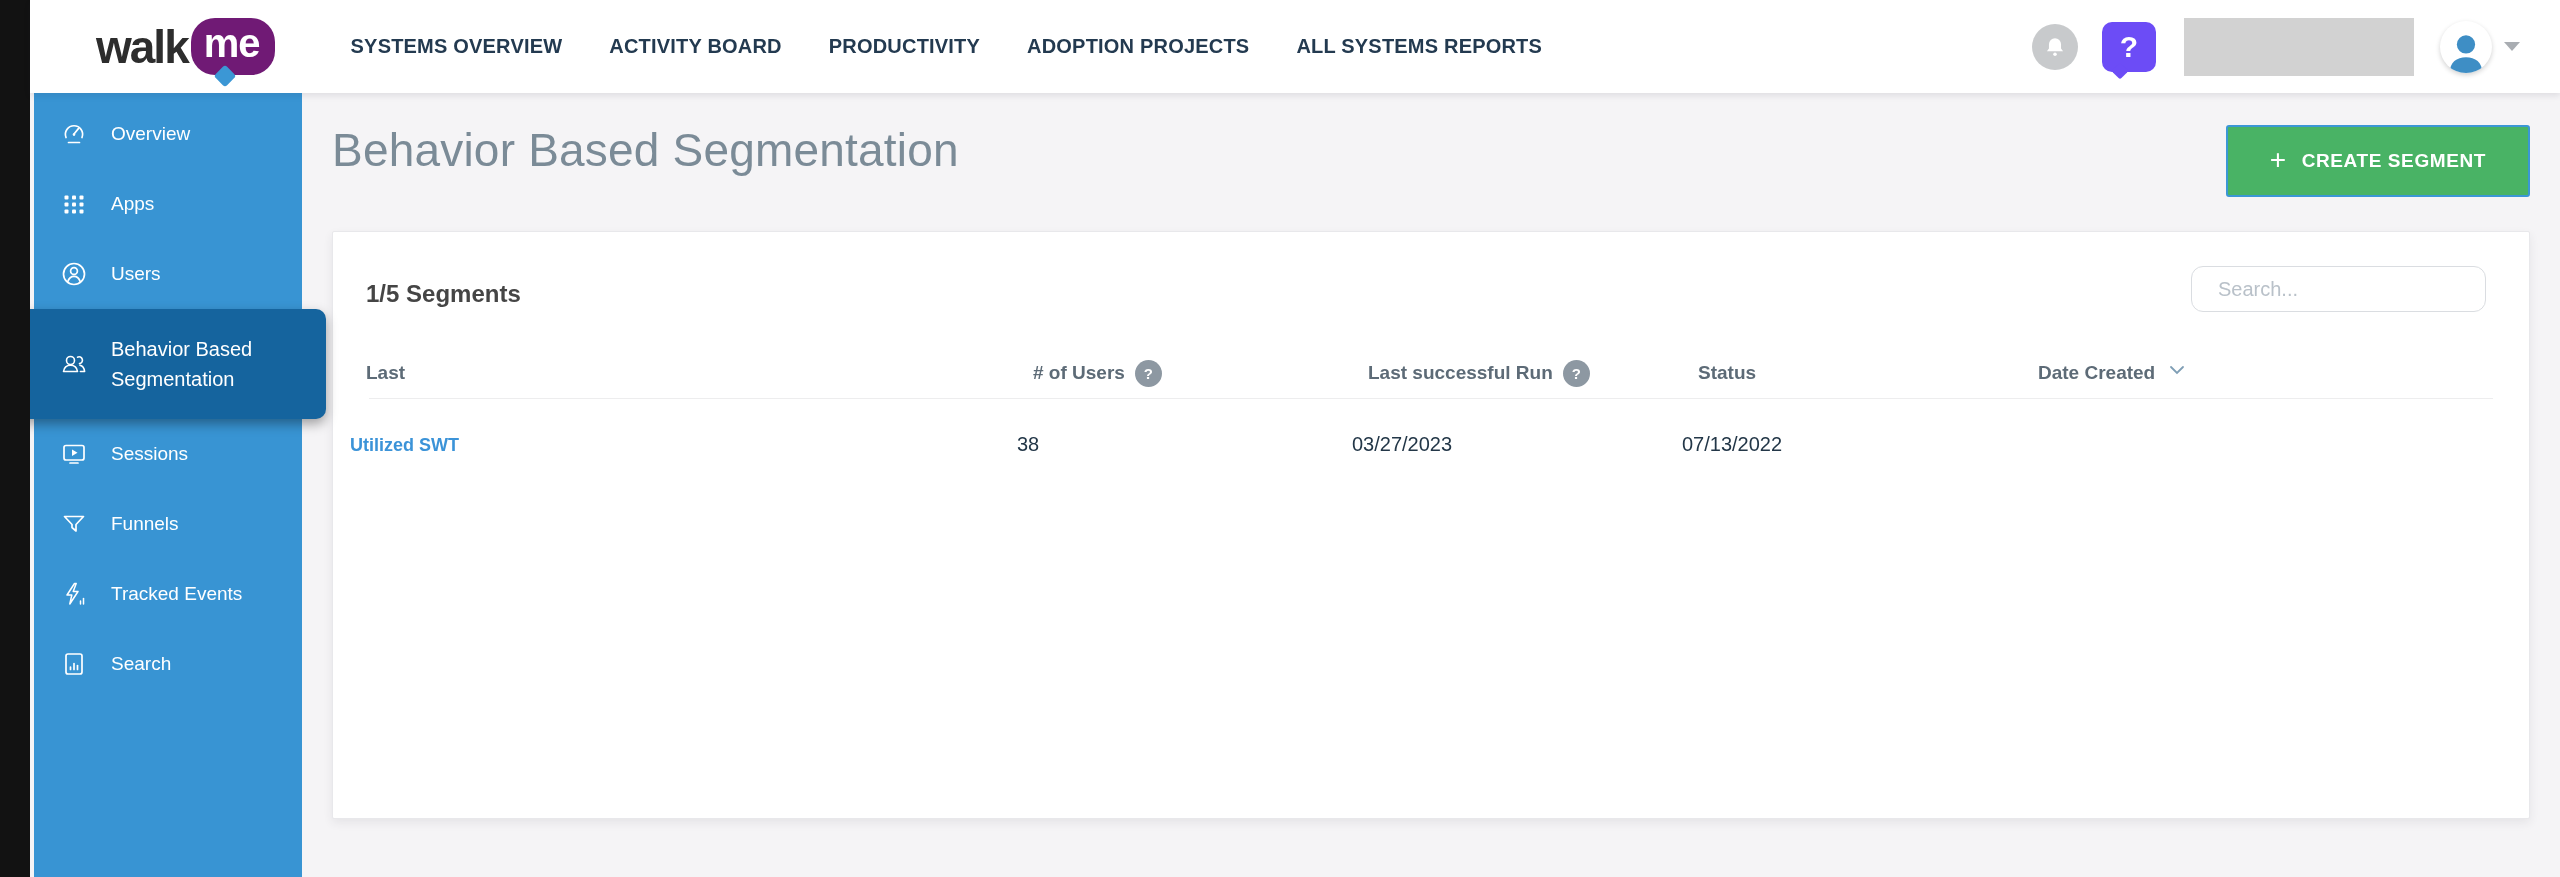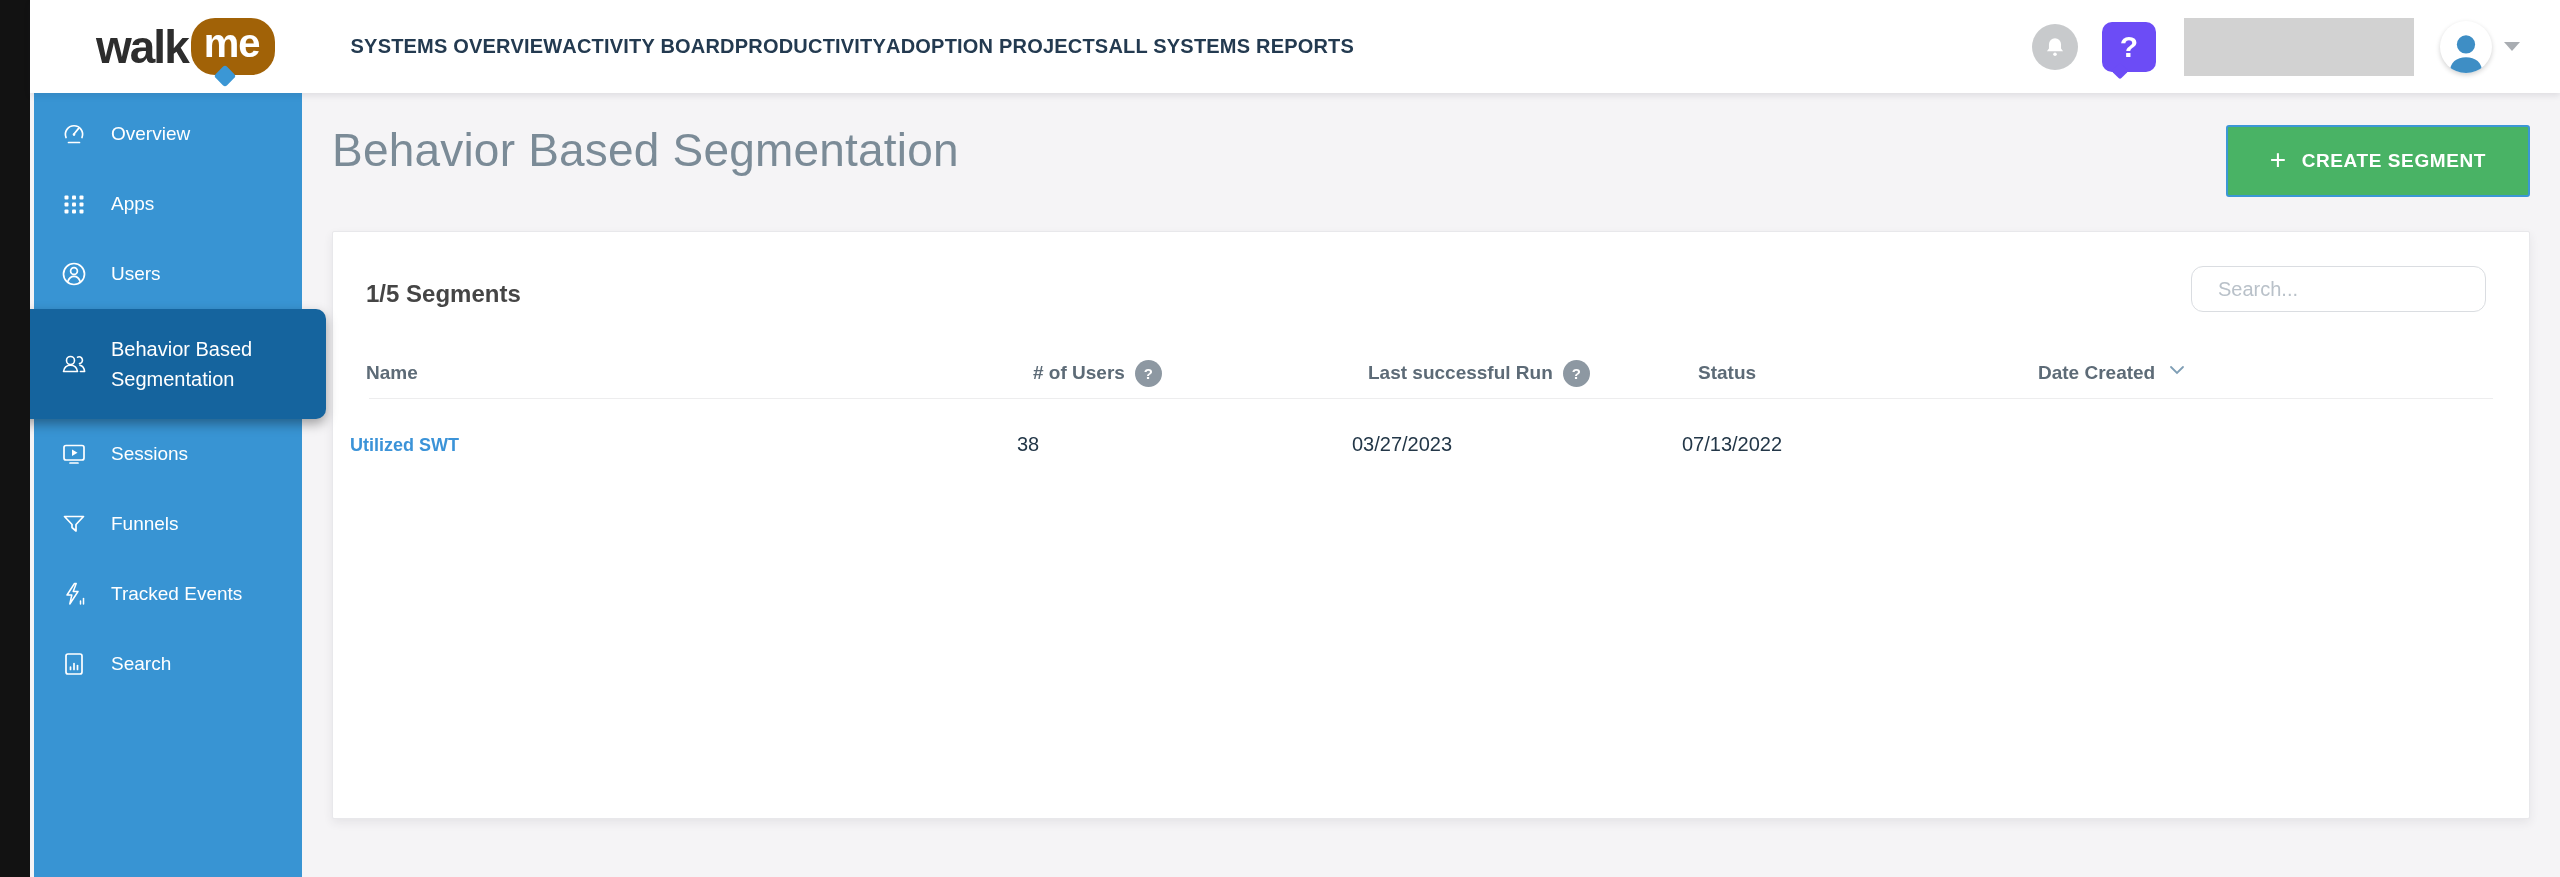--- a/index.html
+++ b/index.html
@@ -14,28 +14,28 @@
 
   
   .header {
     position:absolute; left:30px; top:0; width:2530px; height:93px;
     background:#ffffff; z-index:4; display:flex; align-items:center;
     box-shadow:0 3px 6px rgba(40,40,60,.10);
   }
   .logo { display:flex; align-items:center; margin-left:66px; cursor:pointer; }
   .logo-walk { font-size:46px; font-weight:700; color:#2d2d2d; letter-spacing:-2px; }
   .logo-me {
-    position:relative; background:#a16207; color:#fff; font-size:40px; font-weight:700;
+    position:relative; background:#701a75; color:#fff; font-size:40px; font-weight:700;
     border-radius:24px; padding:3px 15px 9px 13px; margin-left:3px; letter-spacing:-1px;
   }
   .logo-me::after {
     content:""; position:absolute; left:26px; bottom:-9px; width:16px; height:16px;
     background:#3b97d5; transform:rotate(45deg); border-radius:3px;
   }
-  .top-nav { display:flex; margin-left:76px; }
+  .top-nav { display:flex; gap:47px; margin-left:76px; }
   .top-nav-item { font-size:20px; font-weight:700; color:#233a50; letter-spacing:.2px; cursor:pointer; white-space:nowrap; }
   .header-right { margin-left:auto; margin-right:40px; display:flex; align-items:center; }
   .bell-wrap {
     width:46px; height:46px; border-radius:50%; background:#c8cacc;
     display:flex; align-items:center; justify-content:center; cursor:pointer;
   }
   .help-bubble {
     position:relative; width:54px; height:50px; background:#6c4cf6; border-radius:10px;
     color:#fff; font-size:30px; font-weight:700; display:flex; align-items:center; justify-content:center;
     margin-left:24px; cursor:pointer;
@@ -262,21 +262,21 @@
       <svg width="26" height="26" viewBox="0 0 28 28" fill="none" stroke="#8494a2" stroke-width="2" stroke-linecap="round">
         <circle cx="12" cy="12" r="7.5"></circle>
         <line x1="17.6" y1="17.6" x2="23.5" y2="23.5"></line>
       </svg>
       <input type="text" placeholder="Search..." style="">
     </div>
 
     <div class="table">
       <div class="trow thead">
         <div class="th-cell">
-          <span>Name</span>
+          <span>Last</span>
         </div>
         <div class="th-cell">
           <span># of Users</span>
           <span class="help-badge">?</span>
         </div>
         <div class="th-cell">
           <span>Last successful Run</span>
           <span class="help-badge">?</span>
         </div>
         <div class="th-cell">

